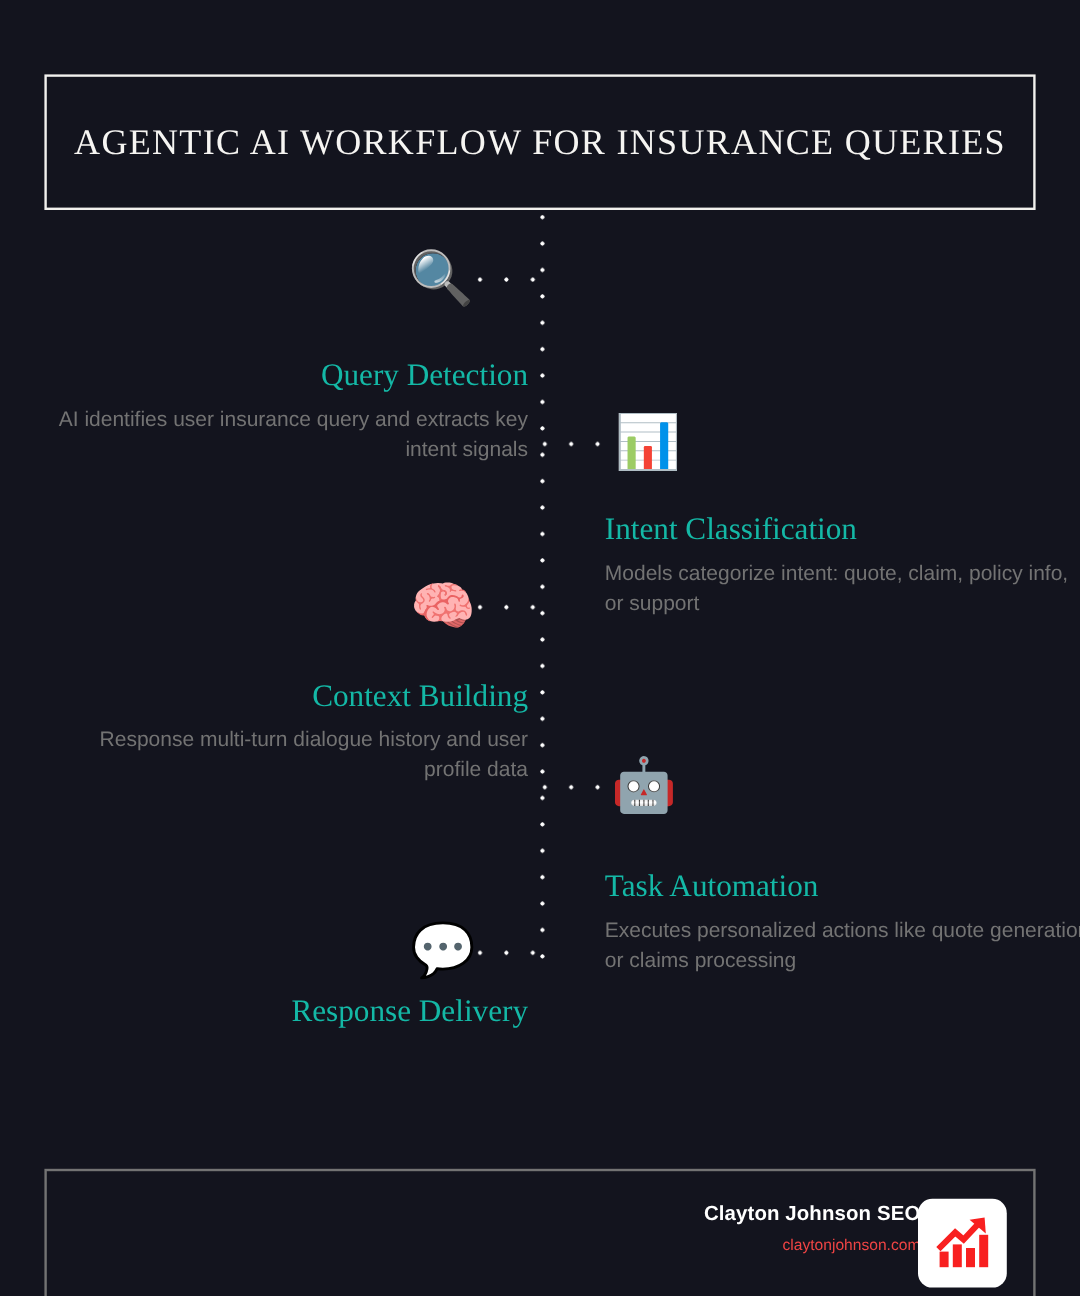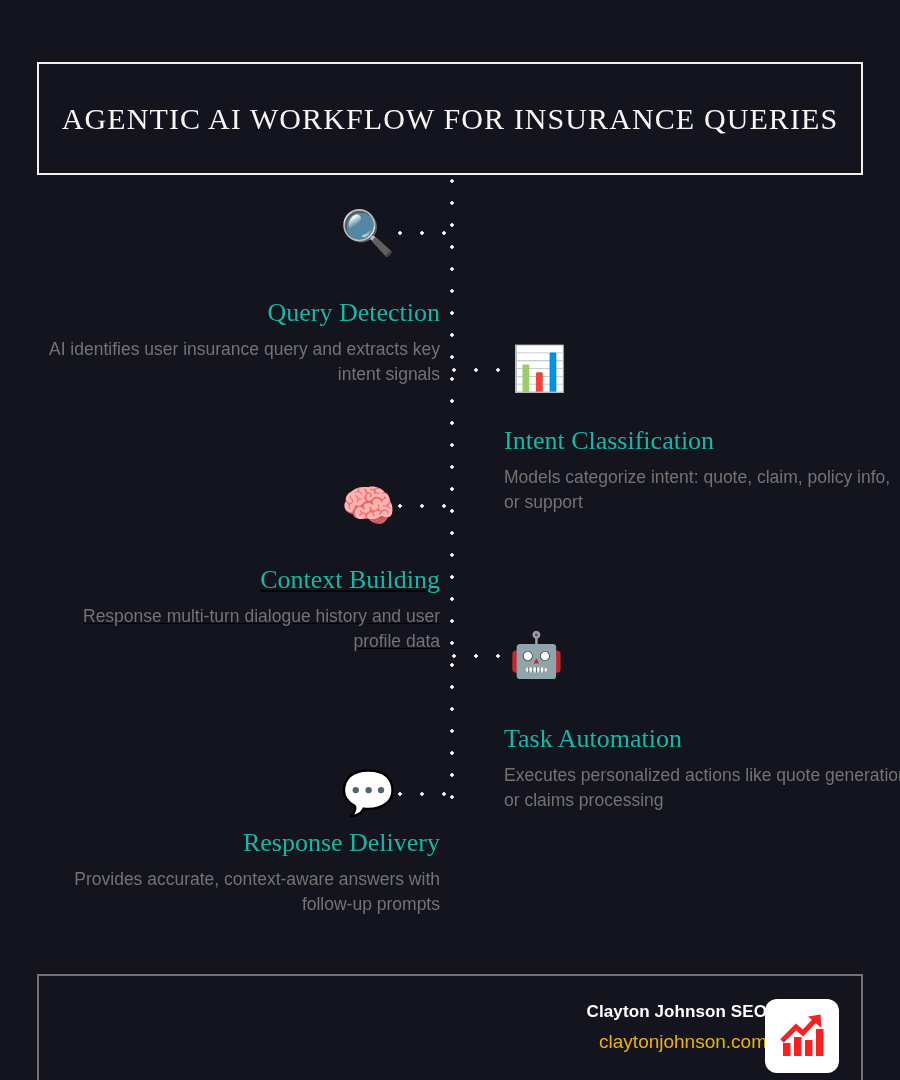--- a/index.html
+++ b/index.html
@@ -127,22 +127,22 @@
     font-family: "Liberation Sans", sans-serif;
     font-weight: bold;
     font-size: 17px;
     color: #ffffff;
     letter-spacing: 0.1px;
     line-height: 1.4;
     white-space: nowrap;
   }
   .footer-url {
     font-family: "Liberation Sans", sans-serif;
-    font-size: 19px;
-    color: #eab308;
+    font-size: 13px;
+    color: #ef4444;
     line-height: 1.5;
     margin-top: 4px;
     white-space: nowrap;
   }
   .footer-logo {
     position: absolute;
     right: 22px;
     top: 23px;
     width: 74px;
     height: 74px;
@@ -177,35 +177,34 @@
     <div class="step-desc">AI identifies user insurance query and extracts key intent signals</div>
   </div>
 
   <div class="step-emoji" style="left:515px; top:307px;">📊</div>
   <div class="step side-right" style="top:390px;">
     <div class="step-title">Intent Classification</div>
     <div class="step-desc">Models categorize intent: quote, claim, policy info, or support</div>
   </div>
 
   <div class="step-emoji" style="left:344px; top:444px;">🧠</div>
-  <div class="step side-left" style="top:529px;text-decoration:underline;">
+  <div class="step side-left" style="top:529px;">
     <div class="step-title">Context Building</div>
     <div class="step-desc">Response multi-turn dialogue history and user profile data</div>
   </div>
 
   <div class="step-emoji" style="left:512px; top:593px;">🤖</div>
   <div class="step side-right" style="top:688px;">
     <div class="step-title">Task Automation</div>
     <div class="step-desc">Executes personalized actions like quote generation or claims processing</div>
   </div>
 
   <div class="step-emoji" style="left:344px; top:731px;">💬</div>
   <div class="step side-left" style="top:792px;">
     <div class="step-title">Response Delivery</div>
-    <div class="step-desc">Provides accurate, context-aware answers with follow-up prompts</div>
   </div>
 
   <div class="footer-box">
     <div class="footer-brand">
       <div class="footer-name">Clayton Johnson SEO</div>
       <div class="footer-url">claytonjohnson.com</div>
     </div>
     <div class="footer-logo">
       <span>
         <svg width="52" height="52" viewBox="0 0 52 52" aria-hidden="true">

